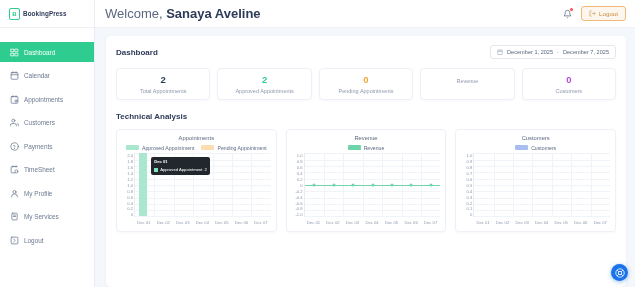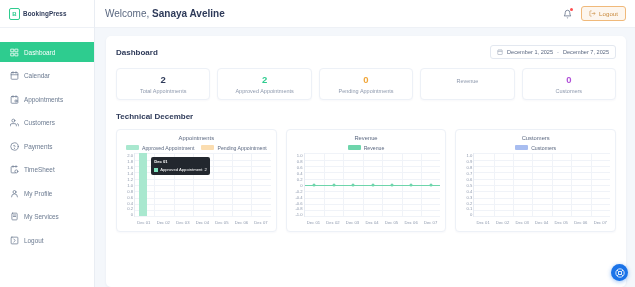--- a/index.html
+++ b/index.html
@@ -43,21 +43,21 @@
   .nav-ico { width: 9px; height: 9px; display: flex; align-items: center; justify-content: center; flex: 0 0 9px; }
   .nav-ico svg { width: 9px; height: 9px; display: block; }
 
   
   .right { flex: 1; display: flex; flex-direction: column; background: #f4f7fb; }
   .topbar {
     height: 28px; background: #ffffff;
     border-bottom: 1px solid #eef1f6;
     display: flex; align-items: center; padding: 0 9px 0 10px;
   }
-  .welcome { font-size: 10px; color: #5b6880; }
+  .welcome { font-size: 13px; color: #5b6880; }
   .welcome b { color: #2e3a59; font-weight: bold; }
   .topbar-right { margin-left: auto; display: flex; align-items: center; gap: 9px; }
   .bell-wrap { position: relative; width: 9px; height: 10px; cursor: pointer; }
   .bell-wrap svg { width: 9px; height: 10px; display:block; }
   .bell-dot {
     position: absolute; top: -1px; right: -1px;
     width: 3px; height: 3px; border-radius: 50%; background: #ff4d4f;
   }
   .logout-btn {
     display: flex; align-items: center; gap: 3px;
@@ -310,21 +310,21 @@
             </div>
             <div class="stat">
               <div class="stat-lbl">Revenue</div>
             </div>
             <div class="stat">
               <div class="stat-val" style="color:#b14fd8">0</div>
               <div class="stat-lbl">Customers</div>
             </div>
           </div>
 
-        <h2 class="sec-title">Technical December</h2>
+        <h2 class="sec-title">Technical Analysis</h2>
 
         <div class="charts" id="charts">
             <div class="chart-card">
               <div class="chart-title">Appointments</div>
               <div class="legend">
                 <div class="leg">
                   <span class="sw" style="background:#a9e8cf"></span>
                   <span>Approved Appointment</span>
                 </div>
                 <div class="leg">

